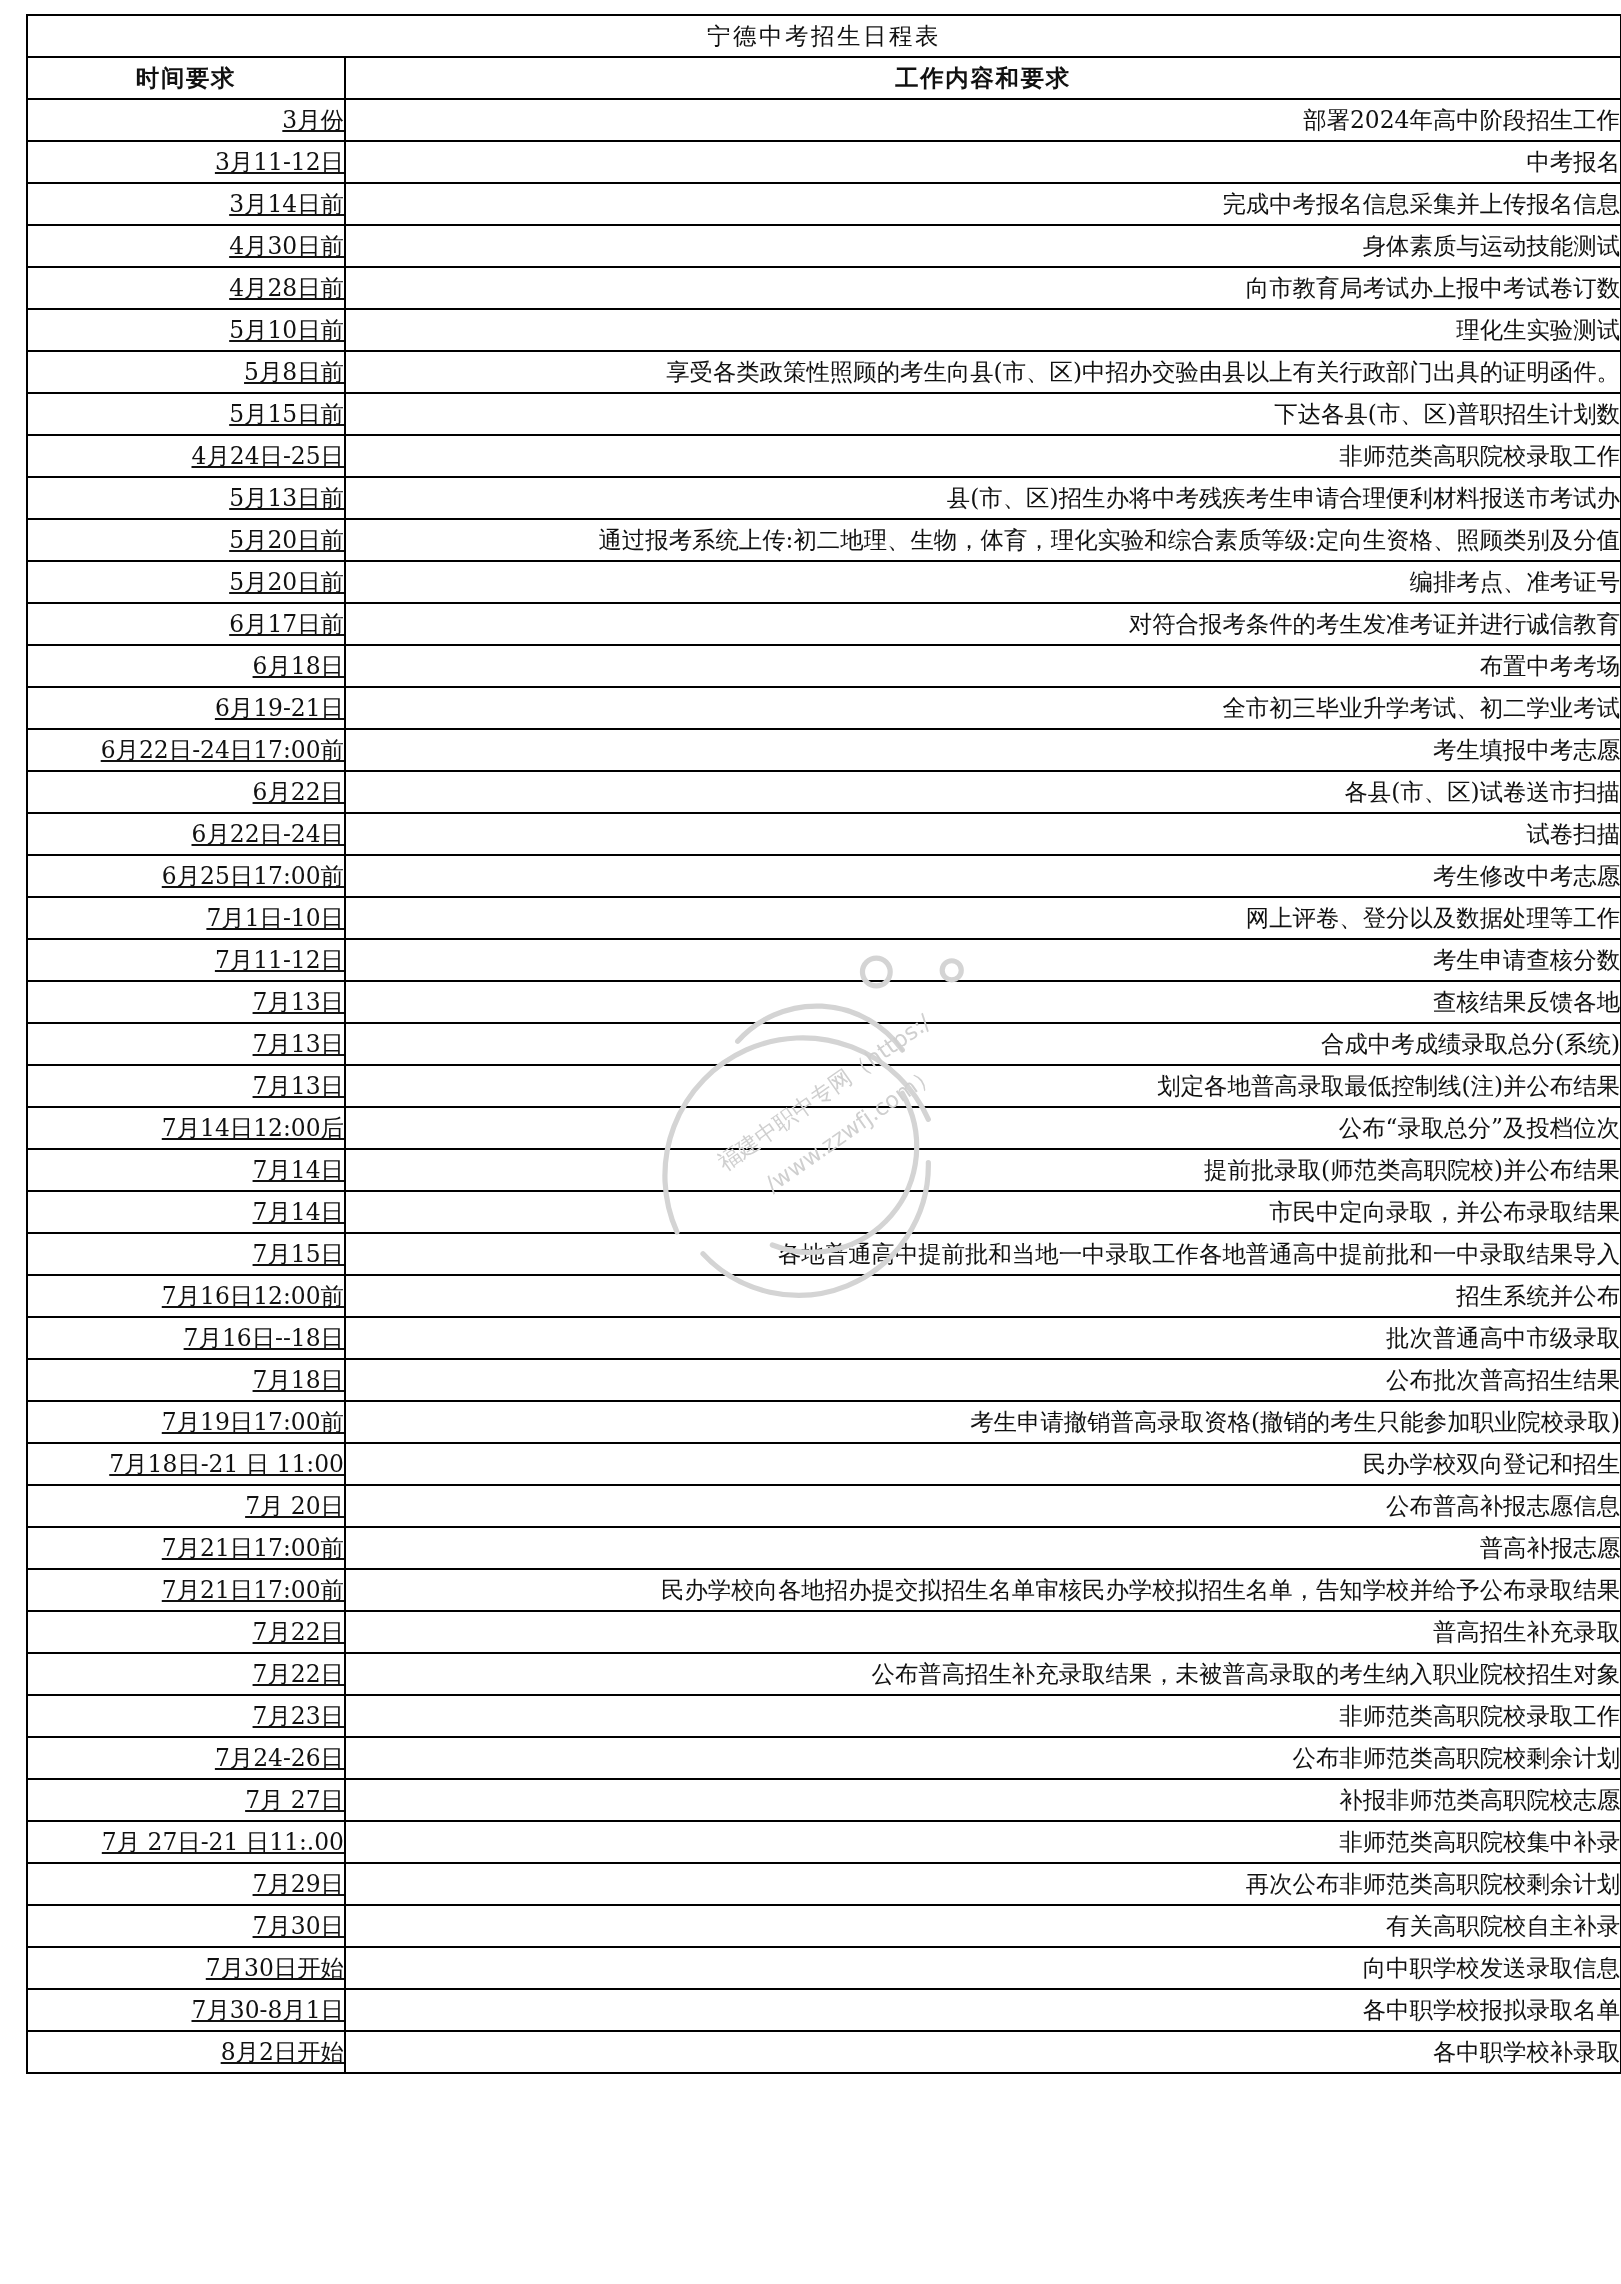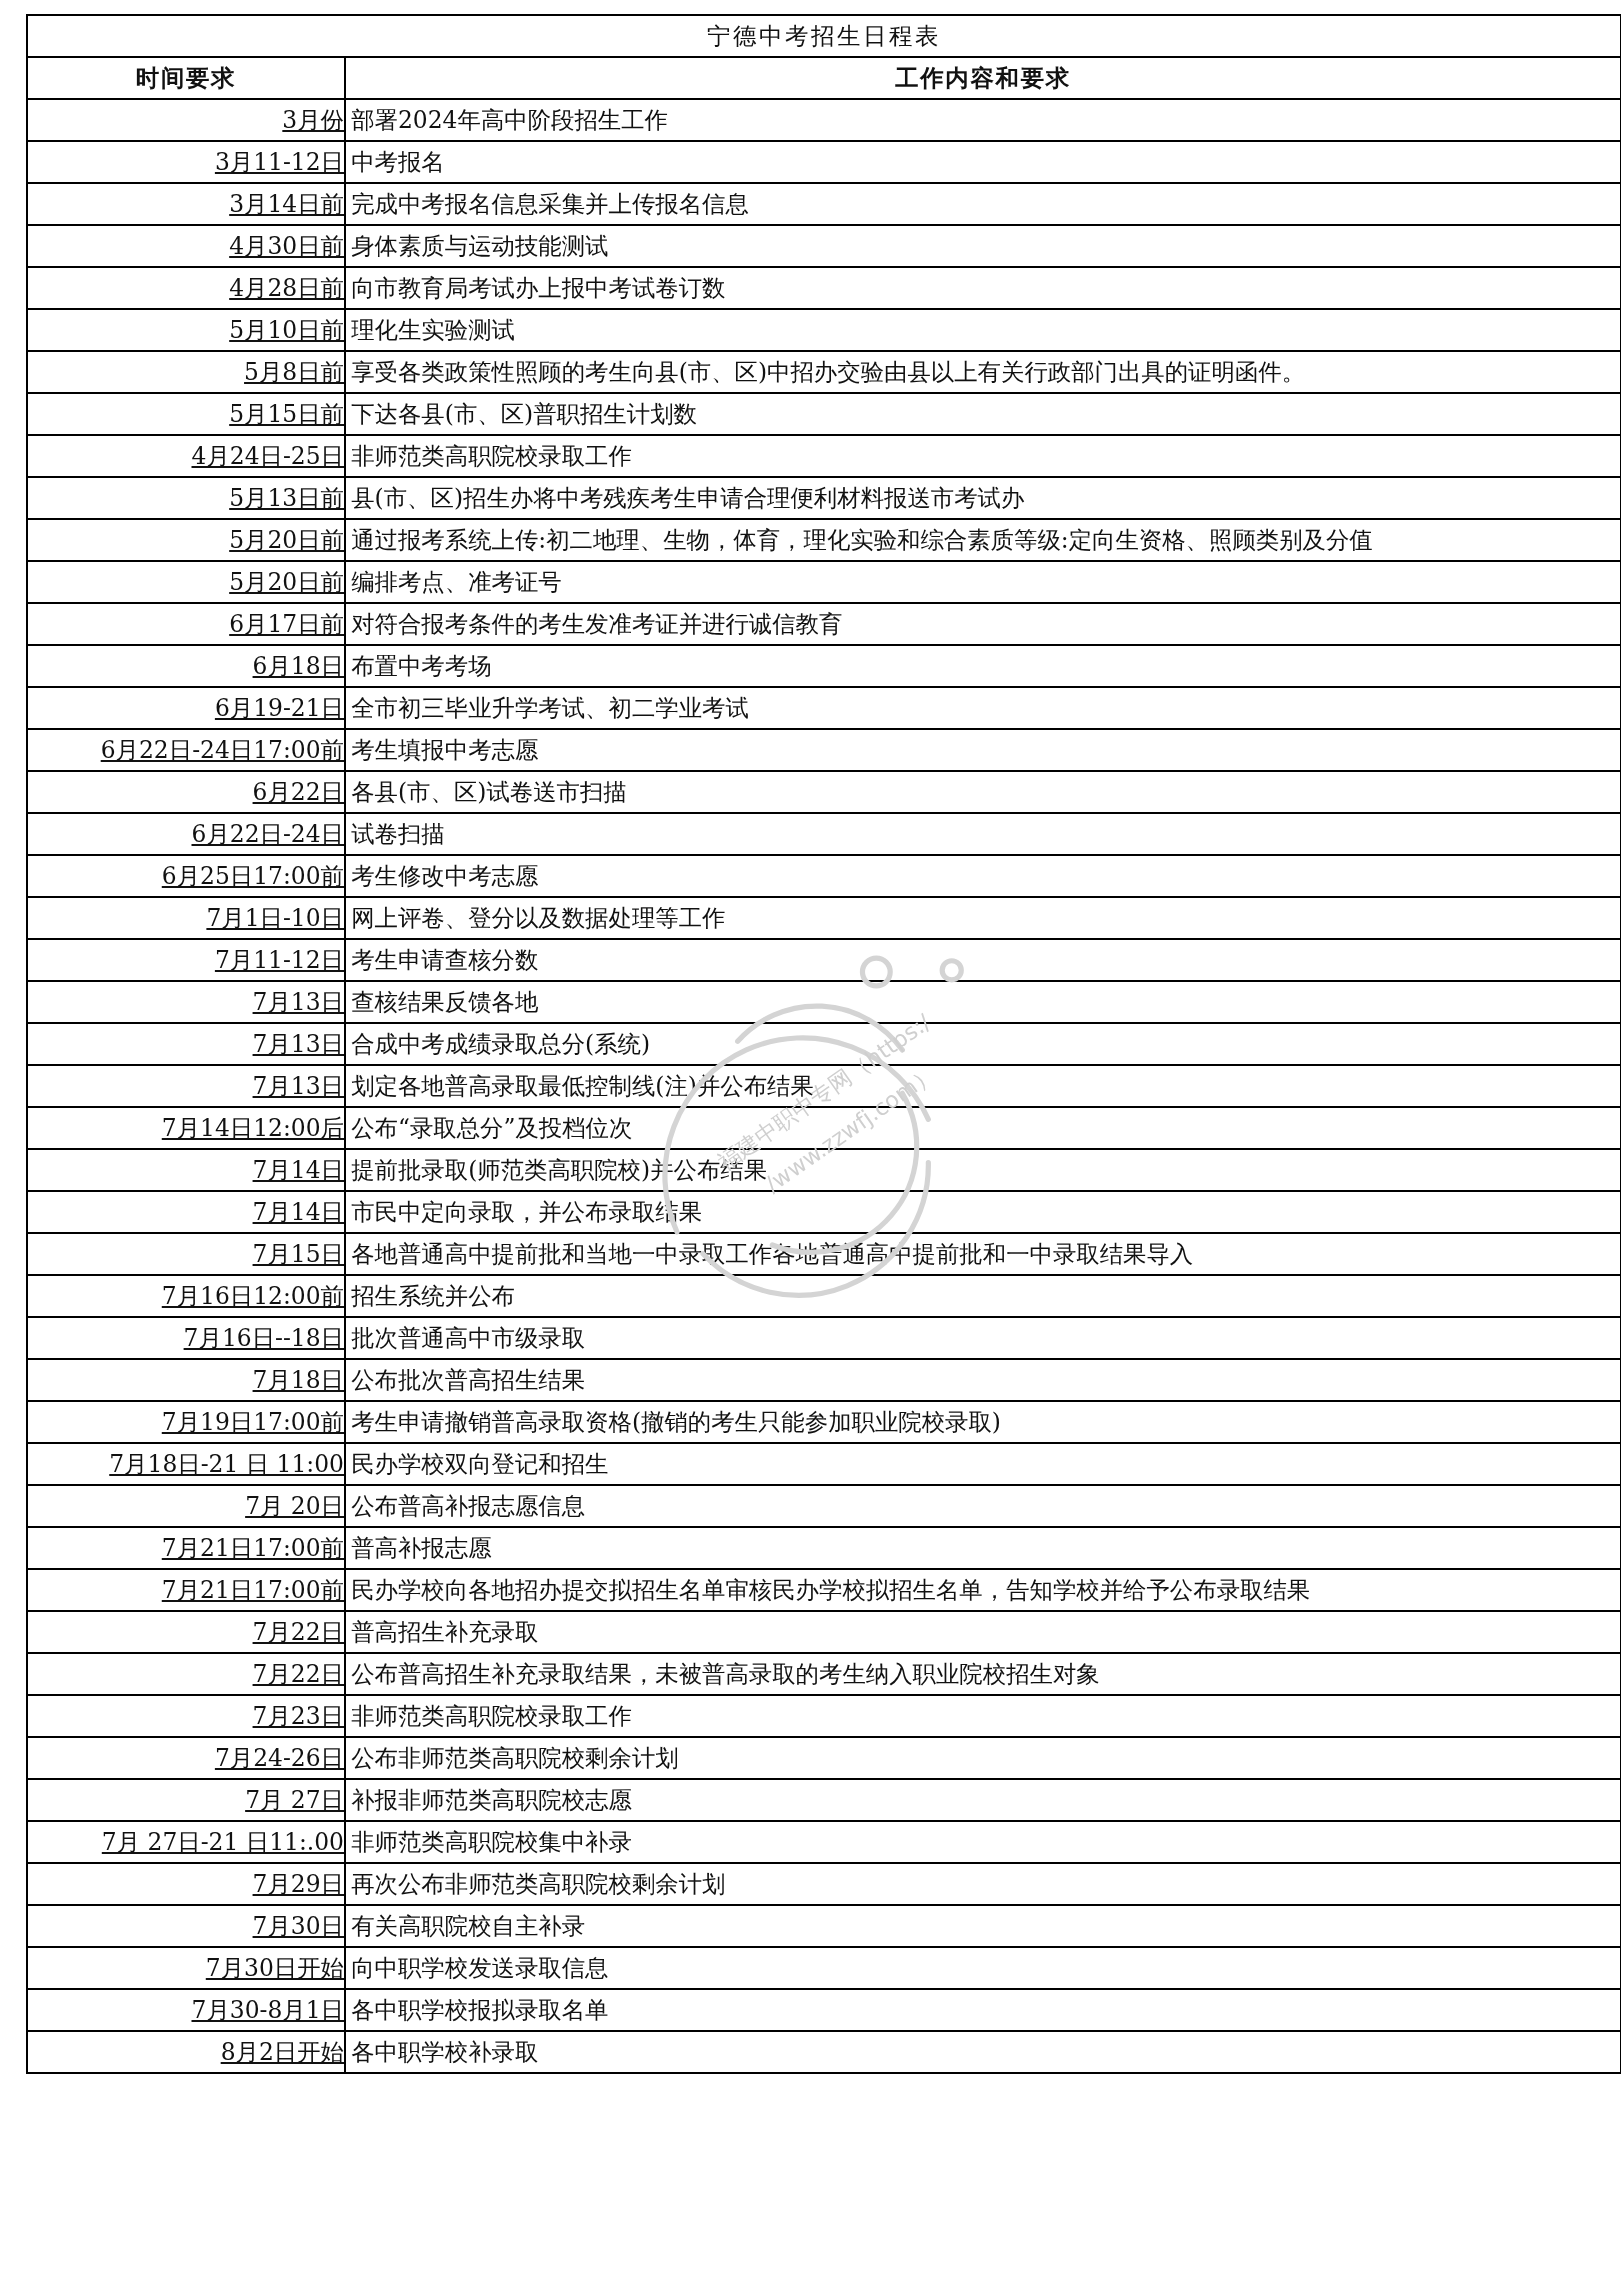--- a/index.html
+++ b/index.html
@@ -9,21 +9,21 @@
     table.schedule { border-collapse: collapse; width: 1593px; table-layout: fixed; }
     table.schedule td, table.schedule th {
       border: 2.6px solid #000; height: 40px; padding: 0; font-size: 23.4px;
       line-height: 40px; white-space: nowrap; overflow: hidden; font-weight: normal;
     }
     col.c-time { width: 318px; }
     col.c-work { width: 1276px; }
     .title-cell { text-align: center; letter-spacing: 2.6px; }
     .head-cell { text-align: center; font-weight: bold !important; letter-spacing: 1.7px; }
     .time-cell { text-align: right; text-decoration: underline; }
-    .work-cell { text-align: left; padding-left: 5.2px !important; }
+    .work-cell { text-align: right; padding-left: 5.2px !important; }
     .watermark { position: absolute; pointer-events: none; }
   </style>
 </head>
 <body>
 
 <div class="sheet">
   <table class="schedule">
     <colgroup>
       <col class="c-time">
       <col class="c-work">

